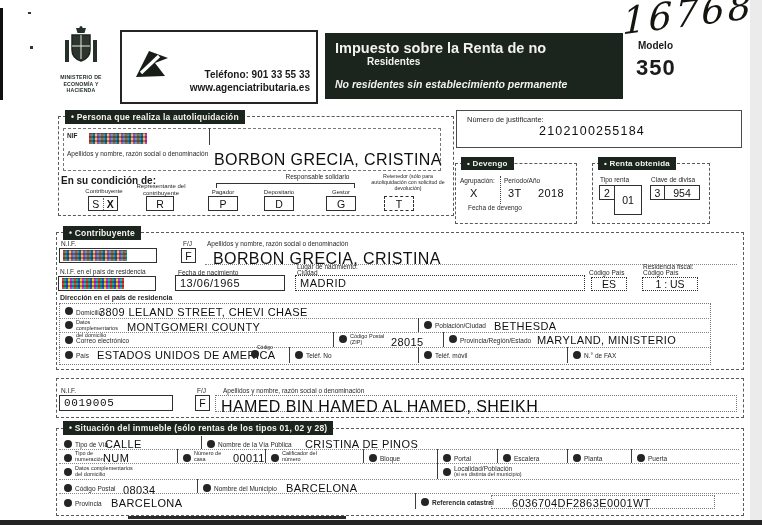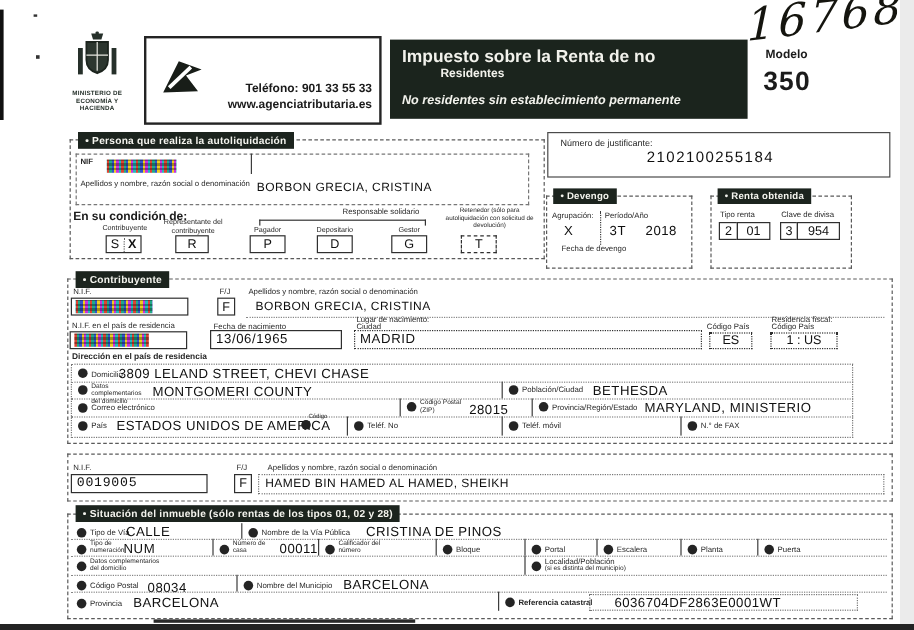--- a/index.html
+++ b/index.html
@@ -5,21 +5,21 @@
   html,body{margin:0;padding:0;background:#fff;}
   #page{position:relative;width:762px;height:525px;background:#fff;overflow:hidden;
         font-family:"Liberation Sans",sans-serif;color:#1b1b1b;}
   .abs{position:absolute;}
   .sec{position:absolute;border:1.4px dashed #5a5a5a;background:#fff;}
   .bar{position:absolute;background:#1c241e;color:#f4f4ee;font-size:8.5px;font-weight:bold;
        padding:2px 6px;white-space:nowrap;letter-spacing:.2px;}
   .lbl{position:absolute;font-size:6.5px;color:#272727;white-space:nowrap;line-height:1.1;}
   .lblw{position:absolute;font-size:5.5px;color:#272727;line-height:1.15;}
   .val{position:absolute;font-size:11px;color:#0f0f0f;letter-spacing:.4px;white-space:nowrap;}
-  .val12{font-size:10px;}
+  .val12{font-size:16px;}
   .bx{position:absolute;border:1.3px solid #2f2f2f;display:flex;align-items:center;
       justify-content:center;font-size:10.5px;color:#101010;background:#fff;box-sizing:border-box;}
   .bxl{justify-content:flex-start;padding-left:4px;}
   .dbx{position:absolute;border:1px dotted #777;box-sizing:border-box;}
   .hsep{position:absolute;border-top:1px dotted #858585;}
   .vline{position:absolute;border-left:1px solid #3d3d3d;width:0;}
   .fnum{position:absolute;width:8px;height:8px;border-radius:50%;background:#242424;}
   .redact{position:absolute;
     background-image:
       repeating-linear-gradient(90deg,#d43 0 2px,#2a8 2px 4px,#35c 4px 6px,#ec2 6px 8px,#c3d 8px 10px,#2bb 10px 12px),
@@ -136,21 +136,21 @@
     <div class="val" style="left:82px;top:23px;">2018</div>
     <div class="lbl" style="left:12px;top:40px;">Fecha de devengo</div>
   </div>
 
   <div class="sec" style="left:592px;top:163px;width:116px;height:59px;">
     <div class="bar" style="left:5px;top:-7px;font-size:8px;">•  Renta obtenida</div>
     <div class="lbl" style="left:7px;top:12px;">Tipo renta</div>
     <div class="bx" style="left:6px;top:21px;width:16px;height:15px;">
       <span>2</span>
     </div>
-    <div class="bx" style="left:21px;top:21px;width:28px;height:15px;">
+    <div class="bx" style="left:21px;top:21px;width:28px;height:30px;">
       <span>01</span>
     </div>
     <div class="lbl" style="left:58px;top:12px;">Clave de divisa</div>
     <div class="bx" style="left:57px;top:21px;width:15px;height:15px;">
       <span>3</span>
     </div>
     <div class="bx" style="left:71px;top:21px;width:36px;height:15px;">
       <span>954</span>
     </div>
   </div>

